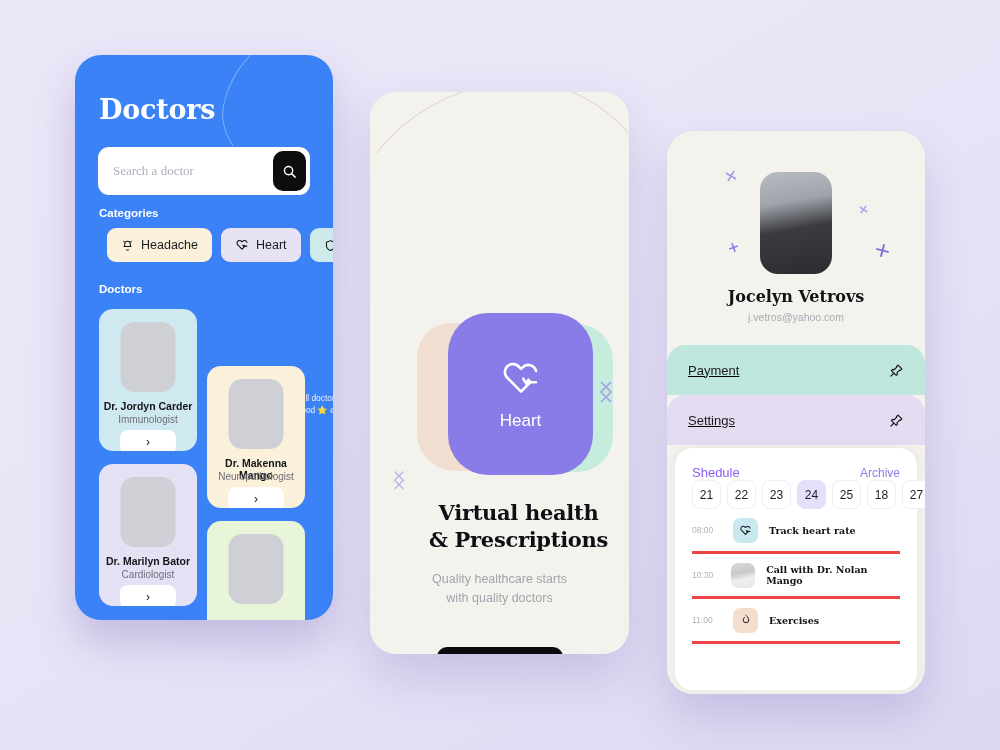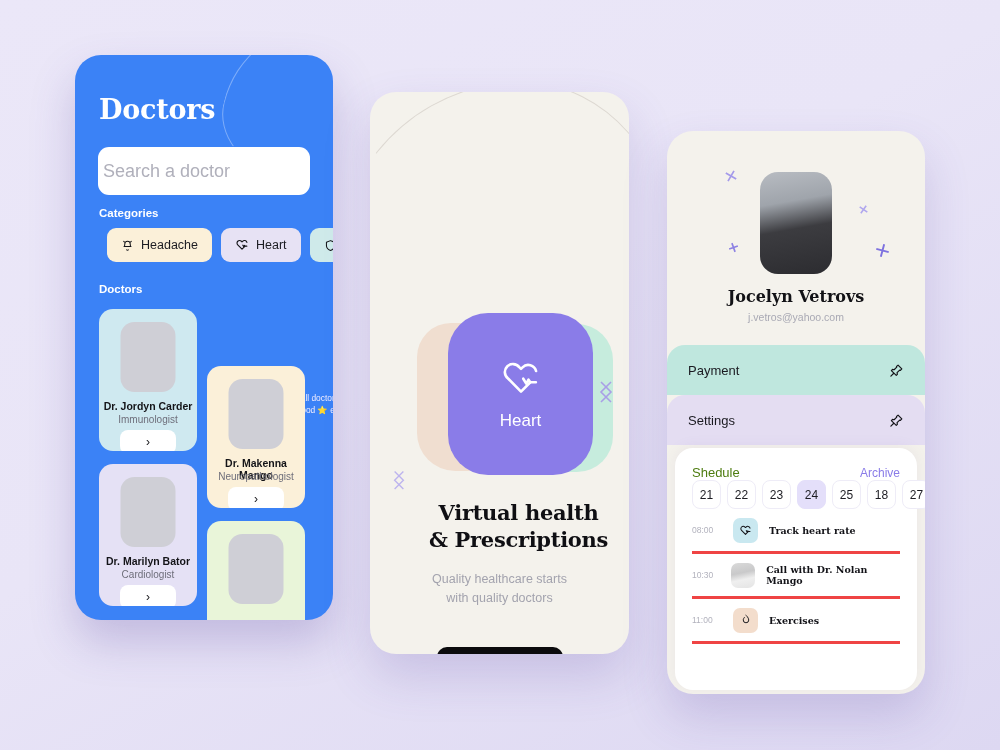--- a/index.html
+++ b/index.html
@@ -46,24 +46,24 @@
   .searchbar {
     position: absolute; left: 23px; top: 92px;
     width: 212px; height: 48px;
     background: #ffffff;
     border-radius: 11px;
     display: flex; align-items: center;
   }
   .searchbar .sfield {
     flex: 1;
     border: none; outline: none; background: transparent;
-    font-family: Liberation Sans, sans-serif;
-    font-size: 18px;
+    font-family: Liberation Serif, serif;
+    font-size: 13px;
     color: #3a3a46;
-    padding-left: 5px;
+    padding-left: 15px;
   }
   .searchbar .sfield::placeholder { color: #b0b0bb; }
   .search-btn {
     width: 40px; height: 40px; margin-right: 4px;
     background: #0d0d0f; border-radius: 10px;
     display: flex; align-items: center; justify-content: center;
     cursor: pointer;
   }
   .label-cat {
     position: absolute; left: 24px; top: 152px;
@@ -204,32 +204,32 @@
     font-family: "DejaVu Serif", serif; font-weight: 700;
     font-size: 16px; color: #121216;
   }
   .umail {
     position: absolute; left: 0; right: 0; top: 180px;
     text-align: center; font-size: 10.5px; color: #a9a9b4;
   }
   .listrow {
     position: absolute; left: 0; width: 100%; height: 50px;
     display: flex; align-items: center;
-    padding: 4px 21px; cursor: pointer;
+    padding: 4px 21px; cursor: pointer; text-decoration: underline;
   }
   .listrow .rlabel { flex: 1; font-size: 13px; color: #1a1a20; }
   .sched-card {
     position: absolute; left: 8px; top: 317px;
     width: 242px; height: 242px;
     background: #ffffff; border-radius: 18px;
     box-shadow: 0 -2px 14px rgba(110,90,170,0.07);
     padding: 17px 17px 0 17px;
   }
   .sched-head { display: flex; align-items: baseline; }
-  .sched-head .stitle { flex: 1; font-size: 13px; color: #4d7c0f; }
+  .sched-head .stitle { flex: 1; font-size: 13px; color: #8b5cf6; }
   .sched-head .sarch { font-size: 12px; color: #8a7ce8; cursor: pointer; }
   .days { display: flex; gap: 6px; }
   .day {
     width: 29px; height: 29px; flex: none;
     border-radius: 8px; border: 1px solid #eeecf7;
     background: #fff;
     display: flex; align-items: center; justify-content: center;
     font-size: 12px; color: #1c1c22; cursor: pointer;
   }
   .day.active { background: #e4dffa; border-color: #e4dffa; }

